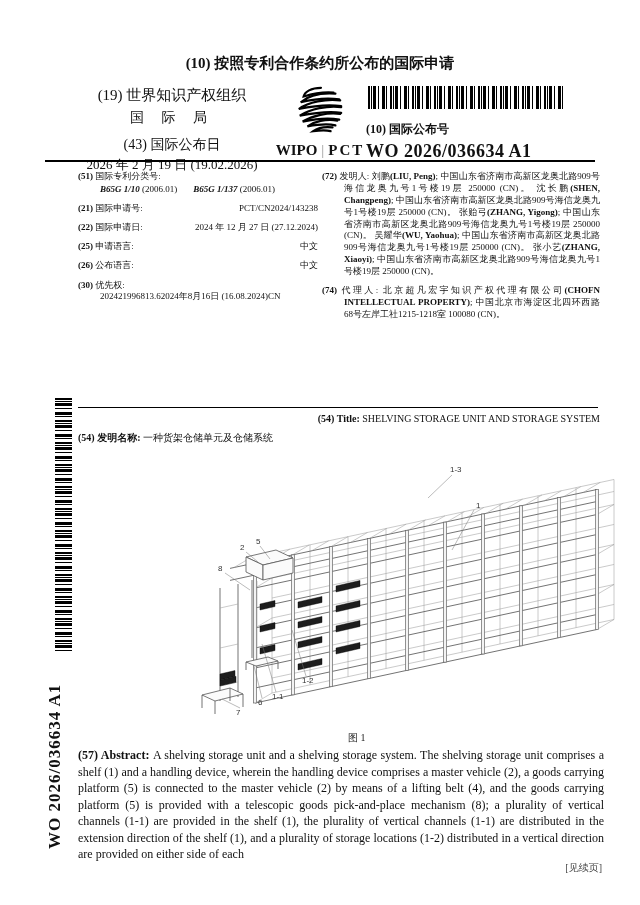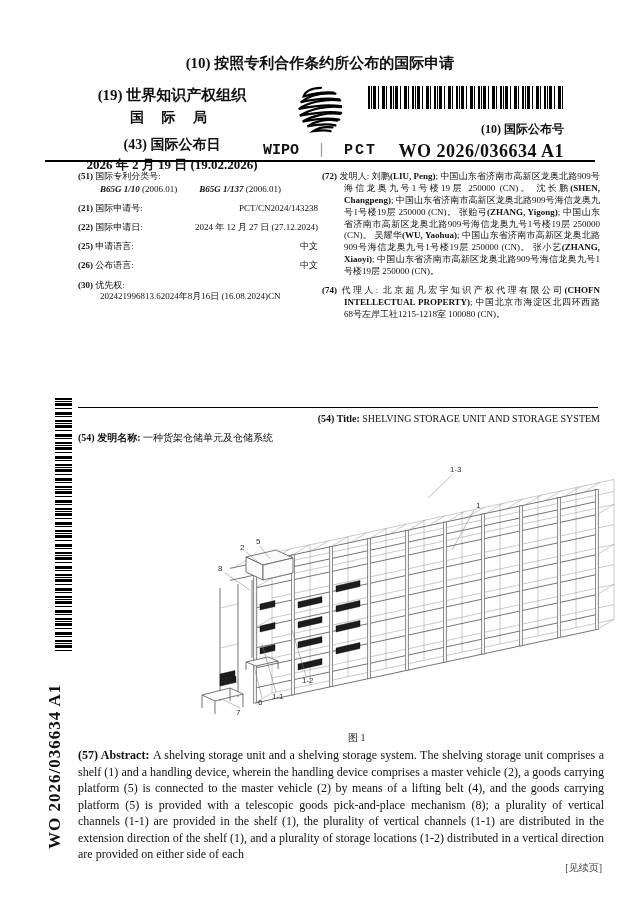--- a/index.html
+++ b/index.html
@@ -1,46 +1,46 @@
 <!DOCTYPE html>
 <html><head>
 <meta charset="utf-8">
 <style>
   html,body{margin:0;padding:0;background:#fff;}
   .page{position:relative;width:640px;height:905px;background:#fff;overflow:hidden;
         font-family:"Liberation Serif",serif;color:#111;}
   .doc-title12{position:absolute;top:54px;left:0;width:100%;text-align:center;
         font-size:15px;font-weight:bold;}
   .hdr-left{position:absolute;left:72px;top:84px;width:200px;text-align:center;
-        font-weight:bold;line-height:1.5;}
+        font-weight:normal;line-height:1.5;}
   .hdr-left .l1{font-size:15px;}
   .hdr-left .l2{font-size:14px;letter-spacing:7px;}
   .hdr-left .l3{font-size:14px;margin-top:6px;}
   .hdr-left .l4{font-size:13px;}
   .logo-wrap{position:absolute;left:268px;top:84px;width:104px;text-align:center;}
-  .logo-text{display:flex;justify-content:center;align-items:center;gap:18px;
-        font-family:Liberation Mono, monospace;font-weight:bold;font-size:15px;margin-top:2px;}
+  .logo-text{display:flex;justify-content:center;align-items:center;gap:4px;
+        font-family:Liberation Serif, serif;font-weight:bold;font-size:15px;margin-top:2px;}
   .logo-text .bar{color:#999;font-weight:normal;}
   .logo-text .pct{letter-spacing:2px;}
-  .hdr-right{position:absolute;left:366px;top:86px;width:198px;text-align:right;}
+  .hdr-right{position:absolute;left:366px;top:86px;width:198px;text-align:left;}
   .barcode-top{width:195px;height:23px;margin:0 auto;
      background:
        repeating-linear-gradient(90deg,#000 0 2px,#fff 2px 3px,#000 3px 4px,#fff 4px 5px,
          #000 5px 8px,#fff 8px 10px,#000 10px 11px,#fff 11px 14px,#000 14px 17px,#fff 17px 18px,
          #000 18px 19px,#fff 19px 22px);}
   .pubno-label{font-size:12px;font-weight:bold;margin-top:12px;}
   .pubno{font-size:18px;font-weight:bold;margin-top:3px;letter-spacing:.5px;}
   .rule1{position:absolute;top:160px;left:45px;width:550px;border-top:2px solid #000;}
   .rule2{position:absolute;top:407px;left:78px;width:520px;border-top:1.5px solid #000;}
   .col-left{position:absolute;left:78px;top:171px;width:240px;font-size:9px;line-height:1.3;}
   .col-right{position:absolute;left:322px;top:171px;width:278px;font-size:9px;line-height:1.32;
         text-align:justify;}
   .row{display:flex;justify-content:space-between;margin-bottom:7.5px;}
   .fnum{font-weight:bold;}
-  .codes{display:flex;gap:22px;padding-left:22px;margin-bottom:7.5px;margin-top:1px;}
+  .codes{display:flex;gap:16px;padding-left:22px;margin-bottom:7.5px;margin-top:1px;}
   .code-it{font-weight:bold;font-style:italic;}
   .prio{display:flex;justify-content:flex-start;padding-left:22px;margin-bottom:4px;}
   .hang{text-indent:-22px;padding-left:22px;margin-bottom:7px;text-align:justify;}
   .title-en{position:absolute;left:78px;top:413px;width:522px;font-size:10px;text-align:right;}
   .title-zh{position:absolute;left:78px;top:431px;width:522px;font-size:10px;}
   .abstract{position:absolute;left:78px;top:747px;width:526px;font-size:12px;
         line-height:1.38;text-align:justify;}
   .contnote{position:absolute;right:38px;top:861px;font-size:10px;color:#444;}
   .barcode-side{position:absolute;left:55px;top:398px;width:17px;height:256px;
      background:

